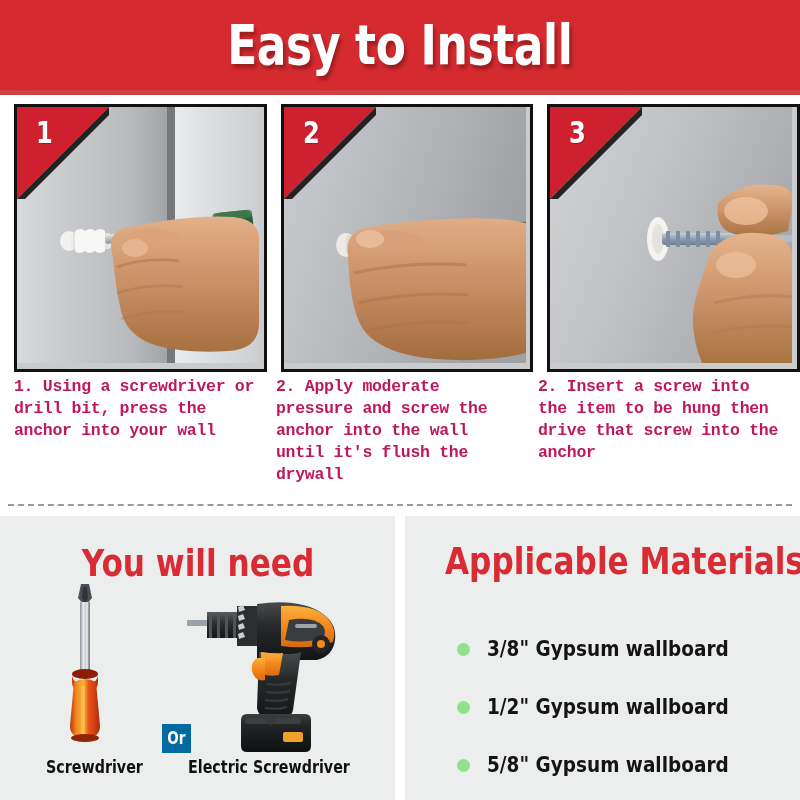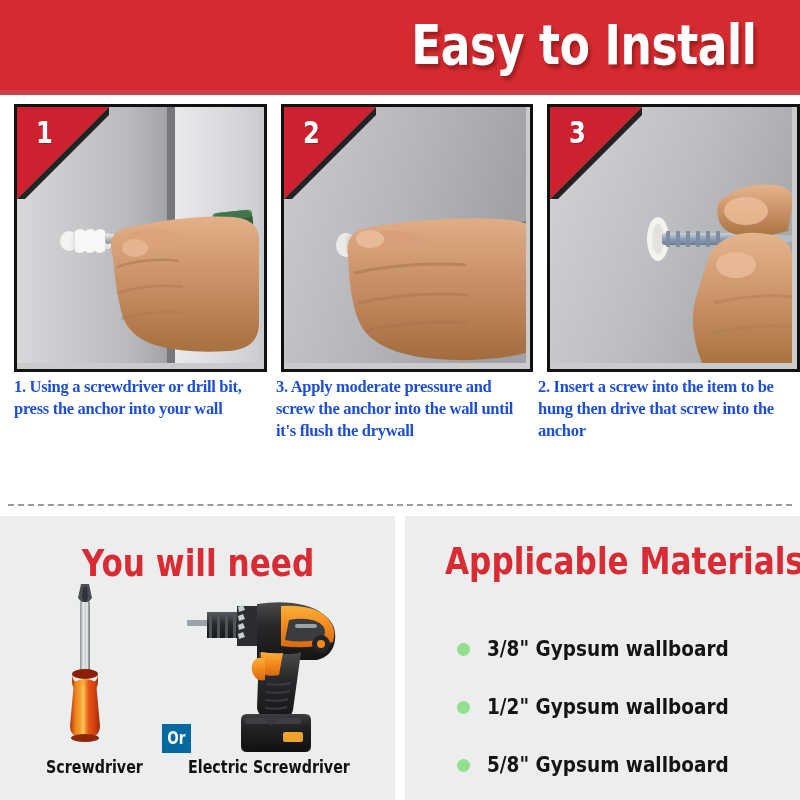--- a/index.html
+++ b/index.html
@@ -9,21 +9,21 @@
     font-family:"Liberation Sans", sans-serif;
     overflow:hidden;
     position:relative;
   }
   .page{position:relative;width:800px;height:800px;}
 
   
   .banner{
     position:absolute;left:0;top:0;width:800px;height:90px;
     background:#d52b30;
-    display:flex;align-items:center;justify-content:flex-end;
+    display:flex;align-items:center;justify-content:center;
   }
   .banner-title{
     font-family:"DejaVu Sans", sans-serif;
     font-weight:bold;
     font-size:55px;
     color:#ffffff;
     letter-spacing:-0.5px;
     transform:scaleX(0.80);
     transform-origin:center;
     white-space:nowrap;
@@ -63,25 +63,25 @@
     text-shadow:1px 1px 1px rgba(0,0,0,0.25);
   }
 
   
   .captions{
     position:absolute;left:0;top:376px;width:800px;height:110px;
     display:flex;
   }
   .caption{
     width:248px;margin-left:14px;
-    font-family:Liberation Serif, serif;
+    font-family:Liberation Mono, monospace;
     font-weight:bold;
     font-size:16.5px;
     line-height:1.34;
-    color:#1d4ed8;
+    color:#be185d;
     letter-spacing:-0.3px;
   }
 
   
   .divider{
     position:absolute;left:8px;top:504px;width:784px;height:0;
     border-top:2px dashed #9a9a9a;
   }
 
   
@@ -339,21 +339,21 @@
         <polygon points="0,0 92,0 0,92" fill="#cf2030"></polygon>
         <polygon points="92,0 0,92 0,100 100,0" fill="#111111" opacity="0.9"></polygon>
       </svg>
       <div class="corner-num">3</div>
     </div>
 
   </div>
 
   <div class="captions">
     <div class="caption">1. Using a screwdriver or drill bit, press the anchor into your wall</div>
-    <div class="caption">3. Apply moderate pressure and screw the anchor into the wall until it's flush the drywall</div>
+    <div class="caption">2. Apply moderate pressure and screw the anchor into the wall until it's flush the drywall</div>
     <div class="caption">2. Insert a screw into the item to be hung then drive that screw into the anchor</div>
   </div>
 
   <div class="divider"></div>
 
   <div class="bottom">
 
     <div class="panel panel-left">
       <div class="sec-title title-need">You will need</div>
 

